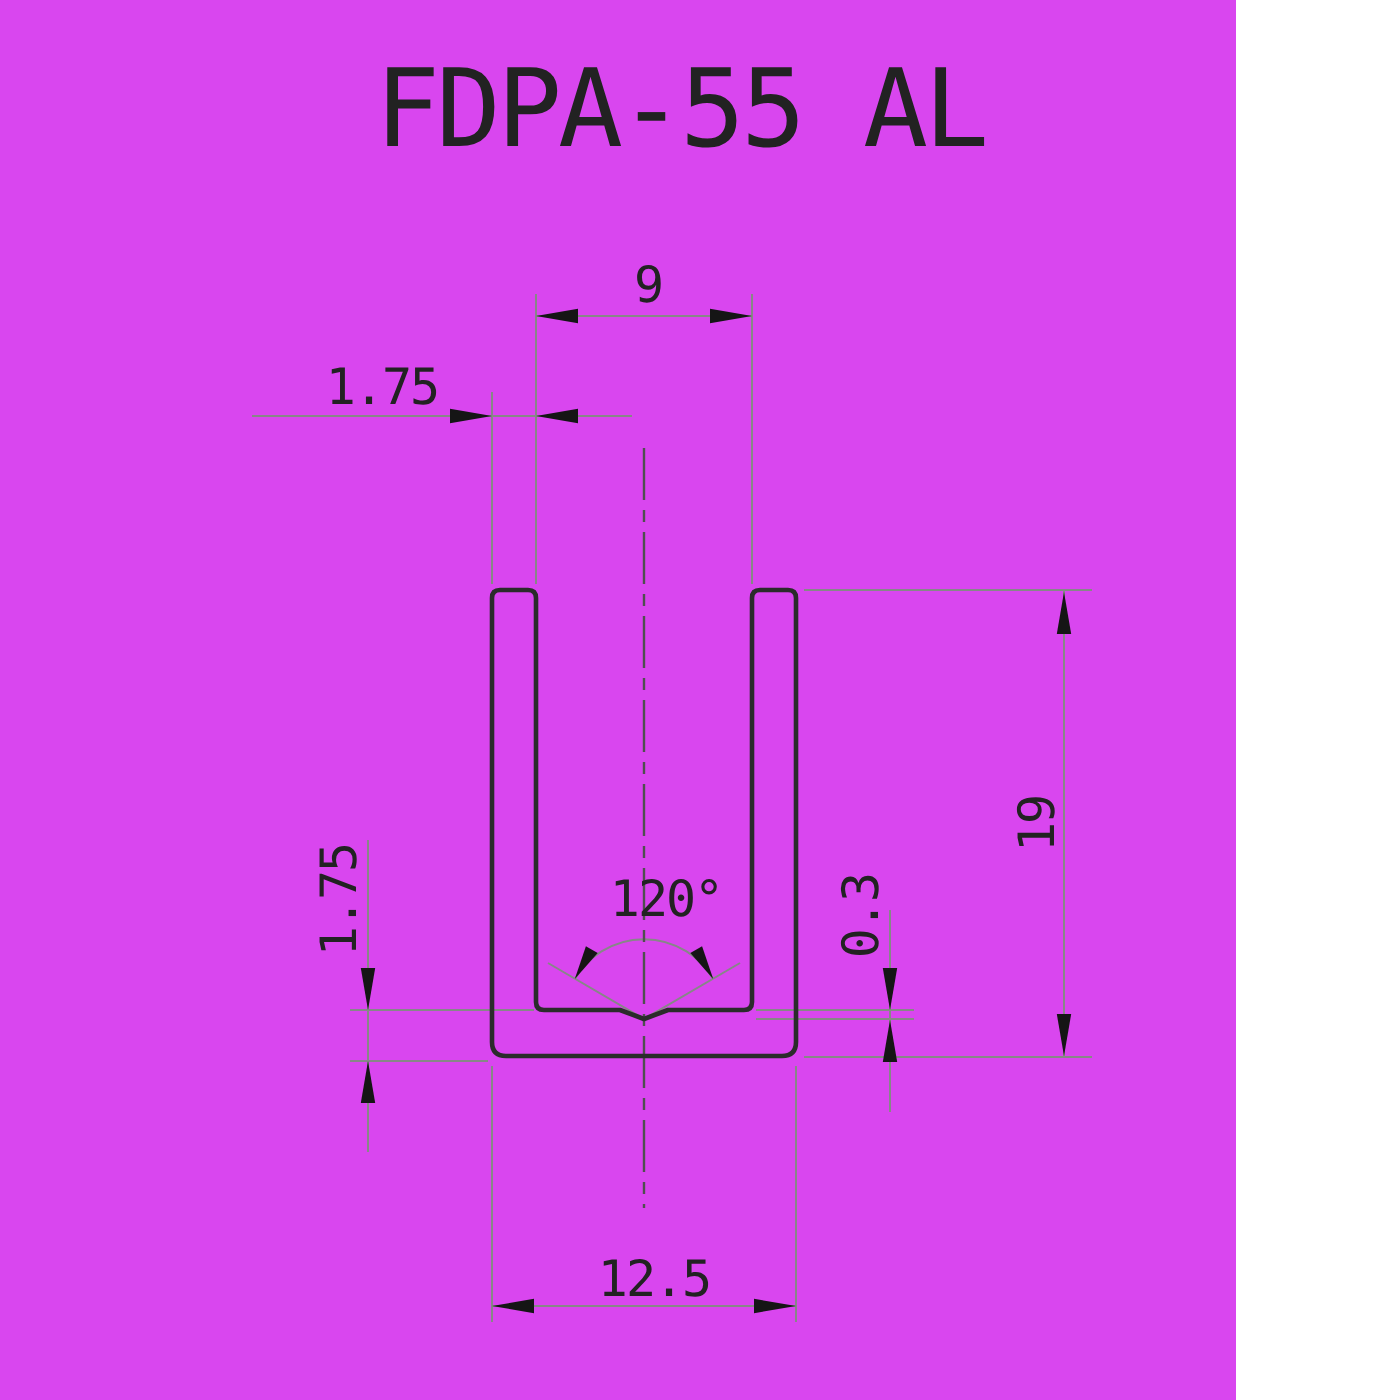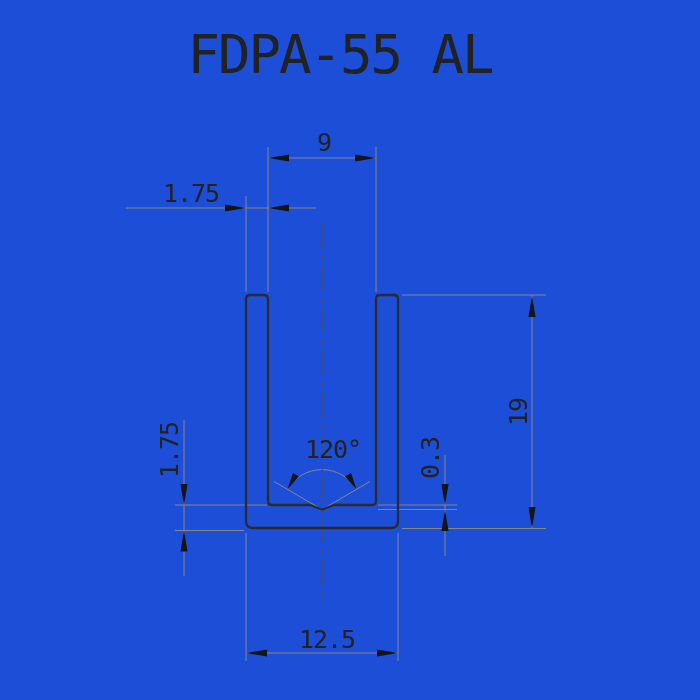--- a/index.html
+++ b/index.html
@@ -1,16 +1,16 @@
 <!DOCTYPE html>
 <html><head>
 <meta charset="utf-8">
 <style>
   html,body{margin:0;padding:0;background:#ffffff;}
-  .canvas{width:700px;height:700px;position:relative;background:#1d4ed8;overflow:hidden;}
+  .canvas{width:618px;height:700px;position:relative;background:#d946ef;overflow:hidden;}
   svg{display:block;}
   text{font-family:"DejaVu Sans Mono","Liberation Mono",monospace;}
   .title-text{font-size:54px;letter-spacing:-2px;font-weight:400;}
   .dim-text{font-size:25px;letter-spacing:-1px;font-weight:400;}
 </style>
 </head>
 <body>
 
 <div class="canvas">
 <svg width="700" height="700" viewBox="0 0 700 700">

